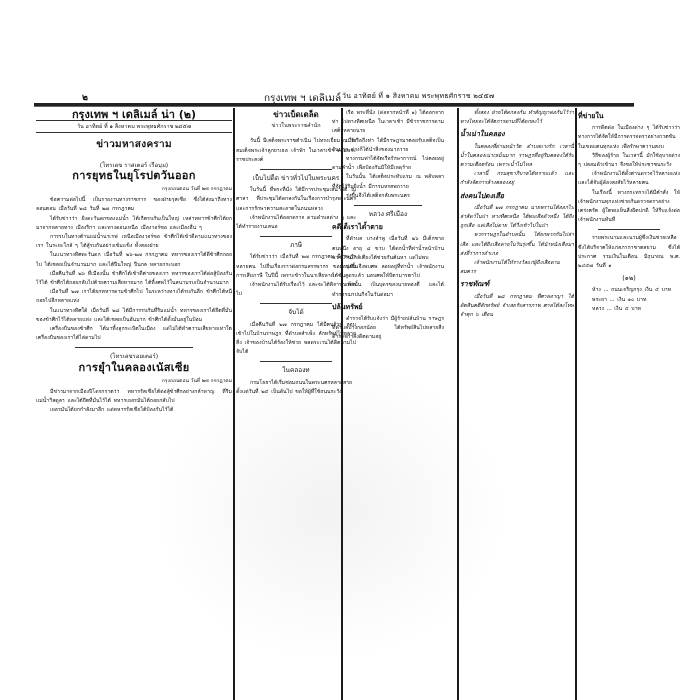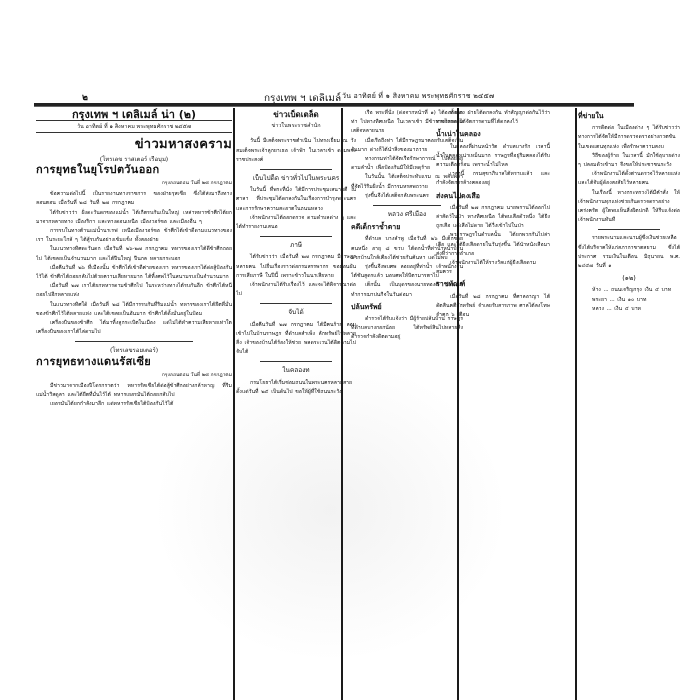--- a/index.html
+++ b/index.html
@@ -12,29 +12,29 @@
   .mast-date { position:absolute; left:308px; top:0; font-size:7px; letter-spacing:0.2px; }
   .mast-rule { position:absolute; left:34px; top:103px; width:600px; height:3px; background:#222; }
   .mast-rule2 { position:absolute; left:34px; top:106px; width:600px; height:1px; background:#666; }
 
   .col { position:absolute; top:108px; bottom:0; overflow:hidden; font-size:5.2px; line-height:9.2px; }
   .col p { margin:0 0 0 0; text-indent:14px; text-align:justify; word-spacing:1px; }
   .vrule { position:absolute; top:108px; bottom:0; width:2px; background:#1a1a1a; }
 
   .c1 { left:36px; width:196px; }
   .c2 { left:236px; width:120px; }
-  .c3 { left:351px; width:112px; }
-  .c4 { left:436px; width:114px; }
+  .c3 { left:332px; width:112px; }
+  .c4 { left:460px; width:114px;font-style:italic; }
   .c5 { left:578px; width:102px; }
 
   .sec-title { text-align:center; font-size:11px; font-weight:bold; margin:2px 0 1px; }
   .sec-sub { text-align:center; font-size:5.5px; border-top:1px solid #333; border-bottom:1px solid #333; padding:1px 0; margin:1px 0 6px; }
-  .headline { text-align:right; font-size:13px; font-weight:bold; margin:4px 0 5px; letter-spacing:0.3px; }
+  .headline { text-align:center; font-size:10px; font-weight:bold; margin:4px 0 11px; letter-spacing:0.3px; }
   .kicker { text-align:center; font-size:6px; margin:3px 0 2px; }
-  .big-head { text-align:left; font-size:11px; font-weight:bold; margin:2px 0 4px; letter-spacing:0.3px; }
+  .big-head { text-align:center; font-size:11px; font-weight:bold; margin:2px 0 4px; letter-spacing:0.3px; }
   .dateline { text-align:right; font-size:5px; margin-bottom:2px; }
   .subhead { text-align:left; font-size:7px; font-weight:bold; margin:4px 0 2px; }
   .subhead-c { text-align:center; font-size:6.5px; margin:4px 0 2px; }
   .short-rule { width:60%; margin:5px auto 3px; height:1px; background:#333; }
   .col-head { text-align:center; font-size:8px; font-weight:bold; margin:2px 0 2px; }
   .col-head2 { text-align:center; font-size:5.5px; margin:1px 0 6px; }
   .wm { position:absolute; left:120px; top:330px; width:420px; height:360px; pointer-events:none;
         background:radial-gradient(ellipse at center, rgba(0,0,0,0.05) 0%, rgba(0,0,0,0.0) 60%); }
 </style>
 </head>
@@ -61,21 +61,21 @@
     <p>ข้อความต่อไปนี้ เป็นรายงานทางราชการ ของฝ่ายรุสเซีย ซึ่งได้ส่งมาถึงทางลอนดอน เมื่อวันที่ ๒๘ วันที่ ๒๗ กรกฎาคม</p>
     <p>ได้รับข่าวว่า ฝั่งตะวันตกของแม่น้ำ ได้เกิดรบกันเป็นใหญ่ เหล่าทหารข้าศึกได้ยกมาจากหลายทาง เมืองริกา และทางตอนเหนือ เมืองวอร์ซอ และเมืองอื่น ๆ</p>
     <p>การรบในทางด้านแม่น้ำนาเรฟ เหนือเมืองวอร์ซอ ข้าศึกได้เข้าตีตามแนวทางของเรา ในระยะใกล้ ๆ ได้สู้รบกันอย่างเข้มแข็ง ทั้งสองฝ่าย</p>
     <p>ในแนวทางทิศตะวันตก เมื่อวันที่ ๒๖-๒๗ กรกฎาคม ทหารของเราได้ตีข้าศึกถอยไป ได้เชลยเป็นจำนวนมาก และได้ปืนใหญ่ ปืนกล หลายกระบอก</p>
     <p>เมื่อคืนวันที่ ๒๖ ที่เมืองนั้น ข้าศึกได้เข้าตีค่ายของเรา ทหารของเราได้ต่อสู้ป้องกันไว้ได้ ข้าศึกได้ถอยกลับไปด้วยความเสียหายมาก ได้ทิ้งศพไว้ในสนามรบเป็นจำนวนมาก</p>
     <p>เมื่อวันที่ ๒๗ เราได้ยกทหารตามข้าศึกไป ในระหว่างทางได้รบกันอีก ข้าศึกได้หนีถอยไปอีกหลายแห่ง</p>
     <p>ในแนวทางทิศใต้ เมื่อวันที่ ๒๘ ได้มีการรบกันที่ริมแม่น้ำ ทหารของเราได้ยึดที่มั่นของข้าศึกไว้ได้หลายแห่ง และได้เชลยเป็นอันมาก ข้าศึกได้ตั้งมั่นอยู่ในป้อม</p>
     <p>เครื่องบินของข้าศึก ได้มาทิ้งลูกระเบิดในเมือง แต่ไม่ได้ทำความเสียหายเท่าใด เครื่องบินของเราได้ไล่ตามไป</p>
     <div class="short-rule"></div>
     <div class="kicker">(โทรเลขรอยเตอร์)</div>
-    <div class="big-head">การยุทธทางแดนรัสเซีย</div>
+    <div class="big-head">การยุำในคลองเนัสเซีย</div>
     <div class="dateline">กรุงลอนดอน วันที่ ๒๘ กรกฎาคม</div>
     <p>มีข่าวมาจากเมืองปิโตรกราดว่า ทหารรัสเซียได้ต่อสู้ข้าศึกอย่างกล้าหาญ ที่ริมแม่น้ำวิสตูลา และได้ยึดที่มั่นไว้ได้ ทหารเยอรมันได้ถอยกลับไป</p>
     <p>เยอรมันได้ยกกำลังมาอีก แต่ทหารรัสเซียได้ป้องกันไว้ได้</p>
   </div>
   <div class="vrule" style="left:233px"></div>
 
   <div class="col c2">
     <div class="col-head">ข่าวเบ็ดเตล็ด</div>
     <div class="col-head2">ข่าวในพระราชสำนัก</div>
     <p>วันนี้ มีเสด็จพระราชดำเนิน ไปทรงเยี่ยม ณ วัง สมเด็จพระเจ้าลูกยาเธอ เจ้าฟ้า ในเวลาเช้า ตามพระราชประสงค์</p>
@@ -97,21 +97,21 @@
   <div class="vrule" style="left:341px"></div>
 
   <div class="col c3">
     <p>เรือ พระที่นั่ง (ต่อจากหน้าที่ ๑) ได้ออกจากท่า ไปทางทิศเหนือ ในเวลาเช้า มีข้าราชการตามเสด็จหลายนาย</p>
     <p>เมื่อเรือถึงท่า ได้มีราษฎรมาคอยรับเสด็จเป็นอันมาก ต่างก็ได้นำสิ่งของมาถวาย</p>
     <p>ทางกรมท่าได้จัดเรือรักษาการณ์ ไปคอยอยู่ตามลำน้ำ เพื่อป้องกันมิให้มีเหตุร้าย</p>
     <p>ในวันนั้น ได้เสด็จประทับแรม ณ พลับพลา ที่จัดไว้ริมฝั่งน้ำ มีการมหรสพถวาย</p>
     <p>รุ่งขึ้นจึงได้เสด็จกลับพระนคร</p>
     <div class="short-rule"></div>
     <div class="subhead-c">หลวง ศรีเมือง</div>
-    <div class="subhead">คดีเด็กราช้ำตาย</div>
+    <div class="subhead">คดีเด็เราได้ำตาย</div>
     <p>ที่ตำบล บางลำพู เมื่อวันที่ ๒๖ มีเด็กชายคนหนึ่ง อายุ ๘ ขวบ ได้ตกน้ำที่ท่าน้ำหน้าบ้าน พวกบ้านใกล้เคียงได้ช่วยกันค้นหา แต่ไม่พบ</p>
     <p>รุ่งขึ้นจึงพบศพ ลอยอยู่ที่ท่าน้ำ เจ้าพนักงานได้ชันสูตรแล้ว มอบศพให้บิดามารดาไป</p>
     <p>เด็กนั้น เป็นบุตรของนายทองดี และได้ทำการฌาปนกิจในวันต่อมา</p>
     <div class="subhead">ปล้นทรัพย์</div>
     <p>ตำรวจได้รับแจ้งว่า มีผู้ร้ายปล้นบ้าน ราษฎรที่ตำบลบางกอกน้อย ได้ทรัพย์สินไปหลายสิ่ง ตำรวจกำลังติดตามอยู่</p>
   </div>
   <div class="vrule" style="left:457px"></div>
 
   <div class="col c4">
     <p>ทั้งสอง ฝ่ายได้ตกลงกัน ทำสัญญาต่อกันไว้ว่า ทางไทยจะได้จัดการตามที่ได้ตกลงไว้</p>

